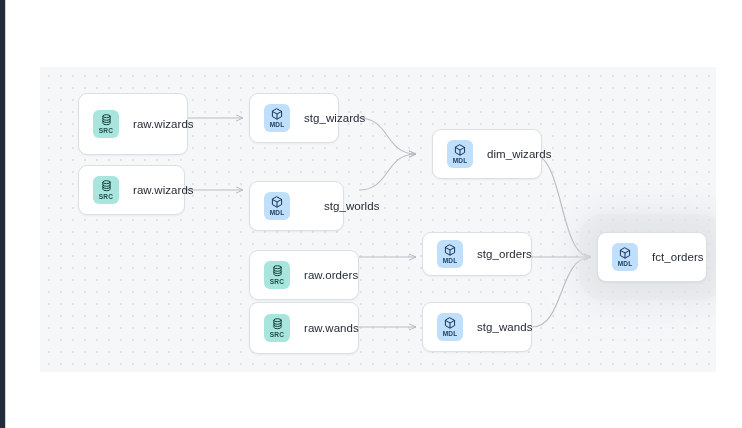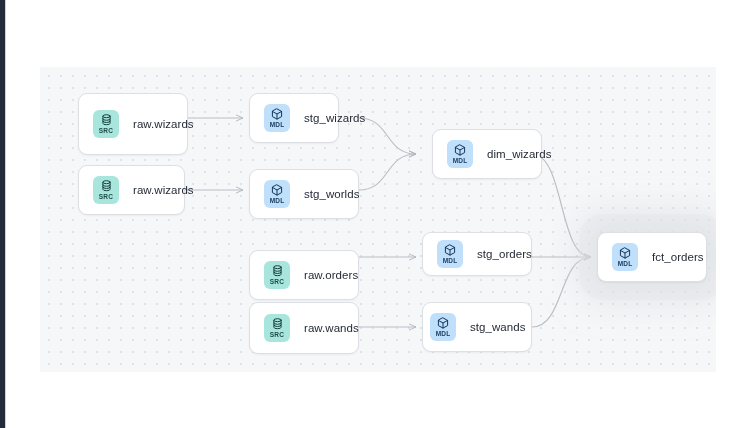--- a/index.html
+++ b/index.html
@@ -204,21 +204,21 @@
               <svg width="12" height="12" viewBox="0 0 12 12" fill="none" stroke="#16365c" stroke-width="1" stroke-linecap="round" stroke-linejoin="round">
                 <path d="M6 0.9 L10.6 3.4 V8.6 L6 11.1 L1.4 8.6 V3.4 Z"></path>
                 <path d="M1.4 3.4 L6 6 L10.6 3.4"></path>
                 <path d="M6 6 V11.1"></path>
               </svg>
             </span>
             <span class="badge-text">MDL</span>
           </div>
           <span class="node-label">stg_wizards</span>
         </div>
-        <div class="node" style="left: 209px; top: 102px; width: 110px; height: 50px;">
+        <div class="node" style="left: 209px; top: 114px; width: 95px; height: 50px; gap: 20px;">
           <div class="badge mdl">
             <span>
               <svg width="12" height="12" viewBox="0 0 12 12" fill="none" stroke="#16365c" stroke-width="1" stroke-linecap="round" stroke-linejoin="round">
                 <path d="M6 0.9 L10.6 3.4 V8.6 L6 11.1 L1.4 8.6 V3.4 Z"></path>
                 <path d="M1.4 3.4 L6 6 L10.6 3.4"></path>
                 <path d="M6 6 V11.1"></path>
               </svg>
             </span>
             <span class="badge-text">MDL</span>
           </div>
@@ -230,21 +230,21 @@
               <svg width="12" height="12" viewBox="0 0 12 12" fill="none" stroke="#16365c" stroke-width="1" stroke-linecap="round" stroke-linejoin="round">
                 <path d="M6 0.9 L10.6 3.4 V8.6 L6 11.1 L1.4 8.6 V3.4 Z"></path>
                 <path d="M1.4 3.4 L6 6 L10.6 3.4"></path>
                 <path d="M6 6 V11.1"></path>
               </svg>
             </span>
             <span class="badge-text">MDL</span>
           </div>
           <span class="node-label">stg_orders</span>
         </div>
-        <div class="node" style="left: 382px; top: 235px; width: 110px; height: 50px; padding-left: 7px;">
+        <div class="node" style="left: 382px; top: 235px; width: 110px; height: 50px;">
           <div class="badge mdl">
             <span>
               <svg width="12" height="12" viewBox="0 0 12 12" fill="none" stroke="#16365c" stroke-width="1" stroke-linecap="round" stroke-linejoin="round">
                 <path d="M6 0.9 L10.6 3.4 V8.6 L6 11.1 L1.4 8.6 V3.4 Z"></path>
                 <path d="M1.4 3.4 L6 6 L10.6 3.4"></path>
                 <path d="M6 6 V11.1"></path>
               </svg>
             </span>
             <span class="badge-text">MDL</span>
           </div>

